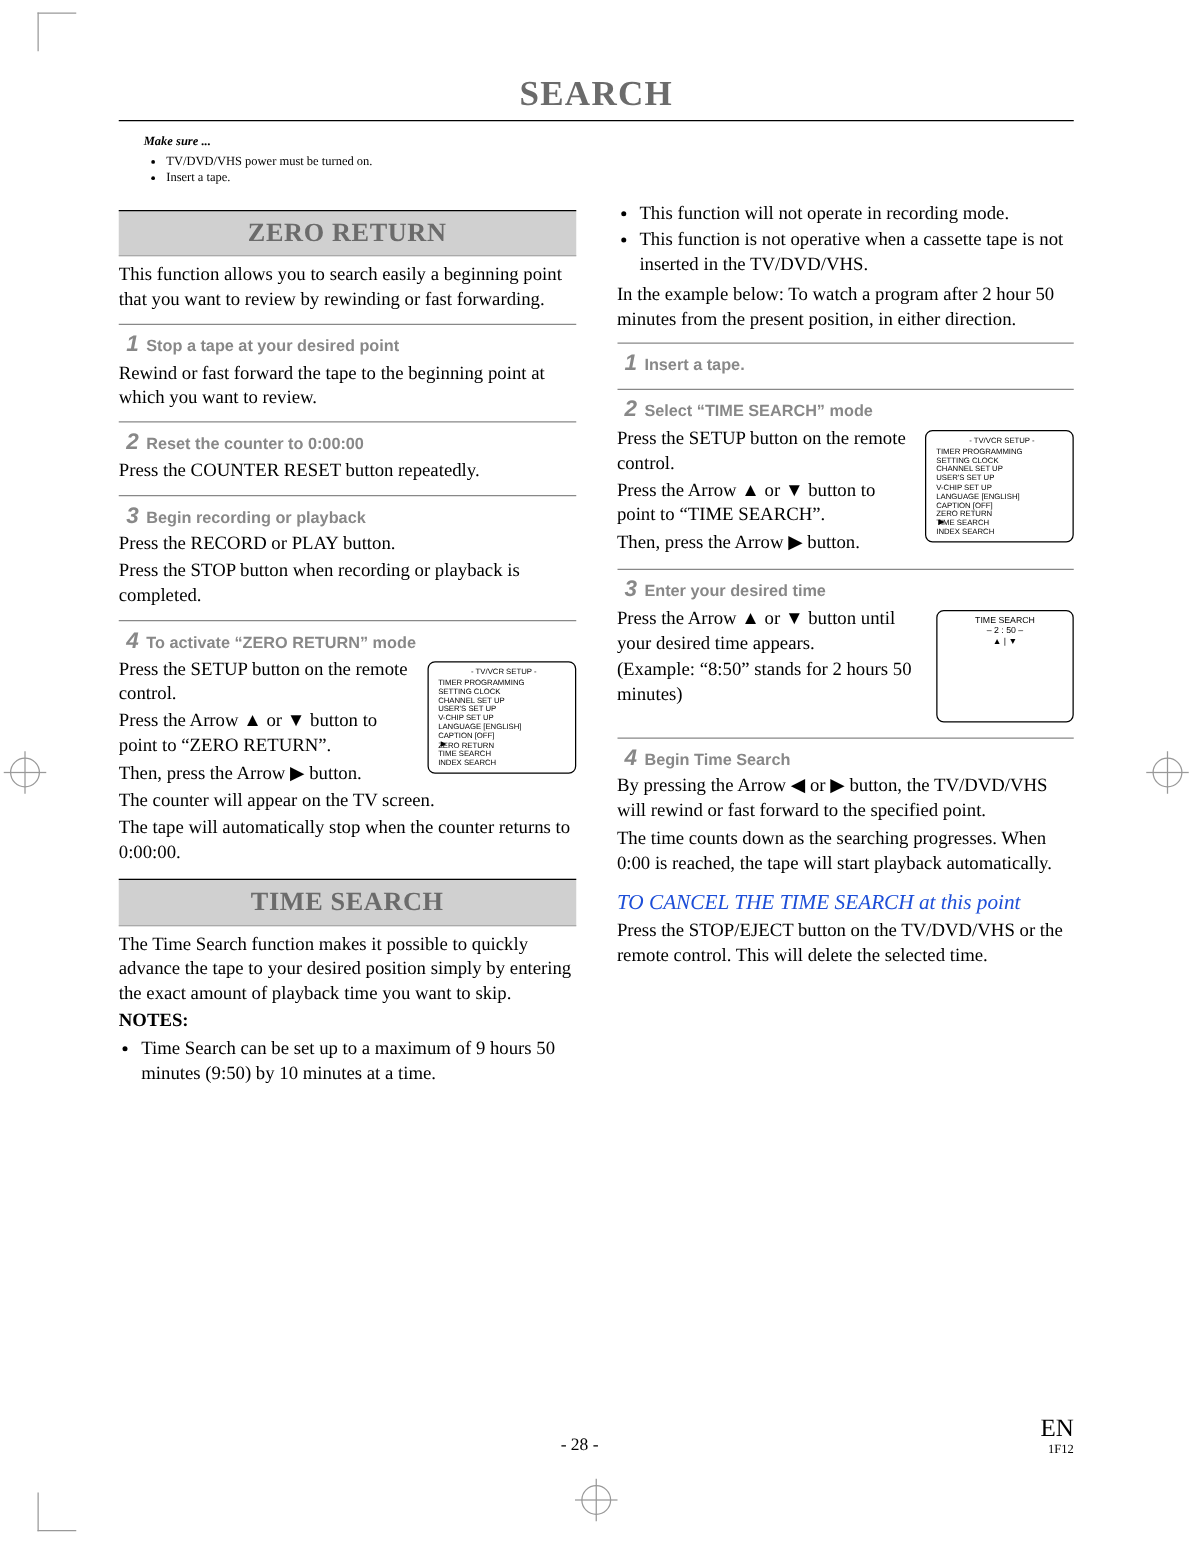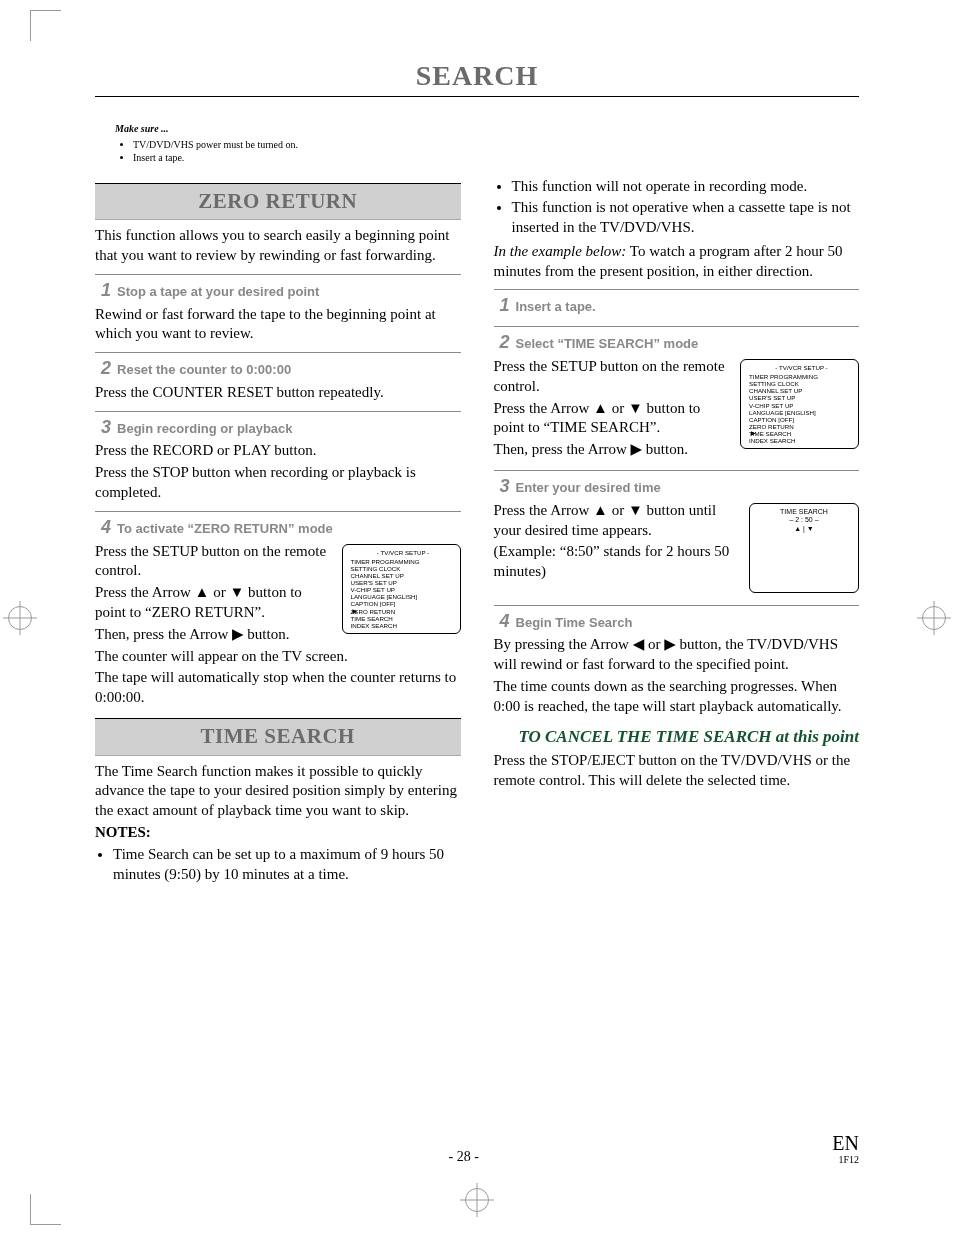--- a/index.html
+++ b/index.html
@@ -39,21 +39,21 @@
   .reg-mark::after { top: 50%; left: -6px; right: -6px; height: 1px; transform: translateY(-50%); }
 
   .title {
     text-align: center;
     font-size: 28px;
     letter-spacing: 1px;
     color: #6b6b6b;
     font-weight: bold;
     border-bottom: 1px solid #000;
     padding-bottom: 4px;
-    margin-bottom: 25px;
+    margin-bottom: 10px;
   }
   .intro {
     font-size: 10px;
     line-height: 1.35;
     margin: 0 20px 10px 20px;
   }
   .intro .label { font-style: italic; font-weight: bold; }
   .intro ul { margin: 2px 0 0 0; padding-left: 18px; list-style: disc; }
 
   .columns {
@@ -98,21 +98,21 @@
   }
   .step-title {
     font-family: Arial, Helvetica, sans-serif;
     font-weight: bold;
     font-size: 13px;
     color: #888;
   }
   .body-text { margin: 0 0 2px 0; }
   b.note { font-weight: bold; }
   .underline { text-decoration: underline; font-weight: bold; }
-  .italic { font-style: italic; }
+  .italic { }
   ul.bul { margin: 2px 0 4px 0; padding-left: 18px; list-style: disc; }
   ul.bul li { margin-bottom: 2px; }
 
   .osd {
     float: right;
     width: 105px;
     border: 1px solid #000;
     border-radius: 6px;
     font-family: Arial, Helvetica, sans-serif;
     font-size: 6.2px;
@@ -134,26 +134,25 @@
     font-family: Arial, Helvetica, sans-serif;
     font-size: 7px;
     line-height: 1.2;
     padding: 4px;
     margin: 2px 0 4px 6px;
     text-align: center;
   }
 
   .subhead {
     font-style: italic;
-    font-weight: bold;
-    color: #14532d;
+    font-weight: normal;
+    color: #1d4ed8;
     font-size: 17px;
     margin: 10px 0 4px 0;
     line-height: 1.2;
-    text-align: right;
   }
 
   .footer {
     position: absolute;
     bottom: 70px;
     left: 95px; right: 95px;
     display: flex;
     justify-content: space-between;
     align-items: flex-end;
     font-size: 14px;

